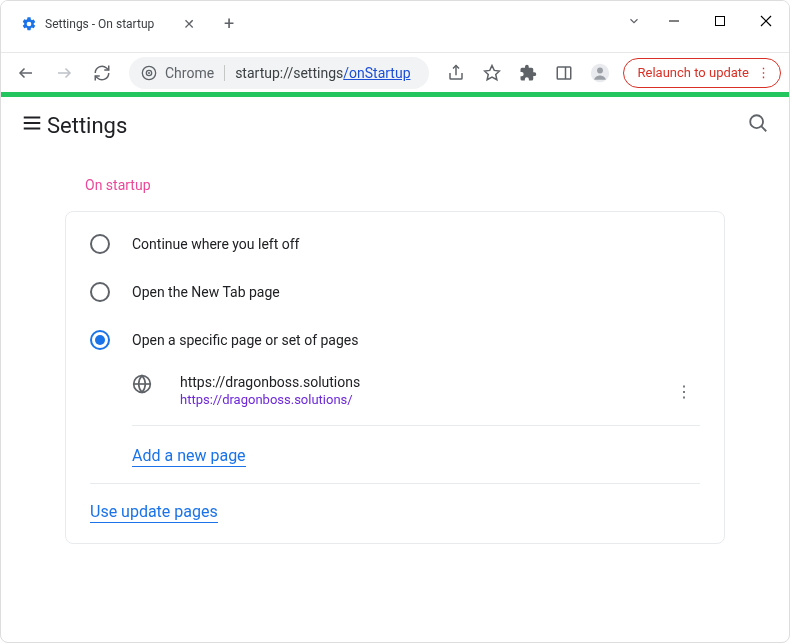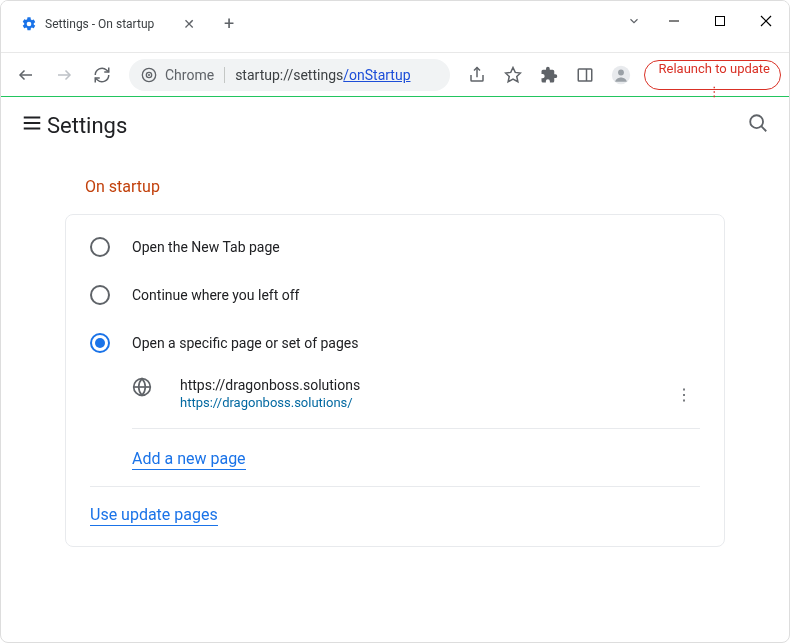--- a/index.html
+++ b/index.html
@@ -88,21 +88,21 @@
       color:#5f6368;
       cursor:pointer;
     }
     
     .toolbar {
       height: 44px;
       display: flex;
       align-items: center;
       padding: 0 8px;
       gap: 4px;
-      border-bottom: 1px solid #22c55e;
+      border-bottom: 5px solid #22c55e;
       background:#fff;
     }
     .nav-btn {
       width: 34px;
       height: 34px;
       display: flex;
       align-items: center;
       justify-content: center;
       color: #5f6368;
       border-radius: 50%;
@@ -155,21 +155,20 @@
       border: 1px solid #d93025;
       border-radius: 15px;
       display: flex;
       align-items: center;
       padding: 0 10px 0 14px;
       color: #d93025;
       font-size: 13px;
       gap: 8px;
       cursor: pointer;
       margin-left: 4px;
-      flex-direction: column;
     }
     .relaunch-dots { color: #d93025; }
     
     .settings-header {
       height: 56px;
       display: flex;
       align-items: center;
       padding: 0 20px;
       gap: 4px;
     }
@@ -185,22 +184,22 @@
     .settings-search {
       margin-left: auto;
       color: #5f6368;
       cursor: pointer;
     }
     
     .content {
       padding: 24px 64px;
     }
     .section-label {
-      font-size: 16px;
-      color: #c2410c;
+      font-size: 14px;
+      color: #ec4899;
       margin-bottom: 18px;
       margin-left: 20px;
     }
     .card {
       border: 1px solid #e8eaed;
       border-radius: 8px;
       padding: 8px 0;
       background: #fff;
     }
     .radio-row {
@@ -244,21 +243,21 @@
     }
     .page-text {
       flex: 1;
     }
     .page-title-text {
       font-size: 14px;
       color: #202124;
     }
     .page-url {
       font-size: 13px;
-      color: #0369a1;
+      color: #6d28d9;
       margin-top: 2px;
     }
     .entry-menu {
       color: #5f6368;
       cursor: pointer;
       padding: 8px;
     }
     .sub-divider {
       height: 1px;
       background: #e8eaed;
@@ -406,26 +405,26 @@
       </svg>
   </span>
 </div>
 
 <div class="content">
   <div class="section-label">On startup</div>
   <div class="card">
 
     <div class="radio-row">
       <span class="radio"></span>
-      <span>Open the New Tab page</span>
+      <span>Continue where you left off</span>
     </div>
 
     <div class="radio-row">
       <span class="radio"></span>
-      <span>Continue where you left off</span>
+      <span>Open the New Tab page</span>
     </div>
 
     <div class="radio-row">
       <span class="radio selected"></span>
       <span>Open a specific page or set of pages</span>
     </div>
 
     <div class="page-entry">
       <span class="globe-icon">
         <svg width="20" height="20" viewBox="0 0 24 24" fill="none" stroke="#5f6368" stroke-width="2">

